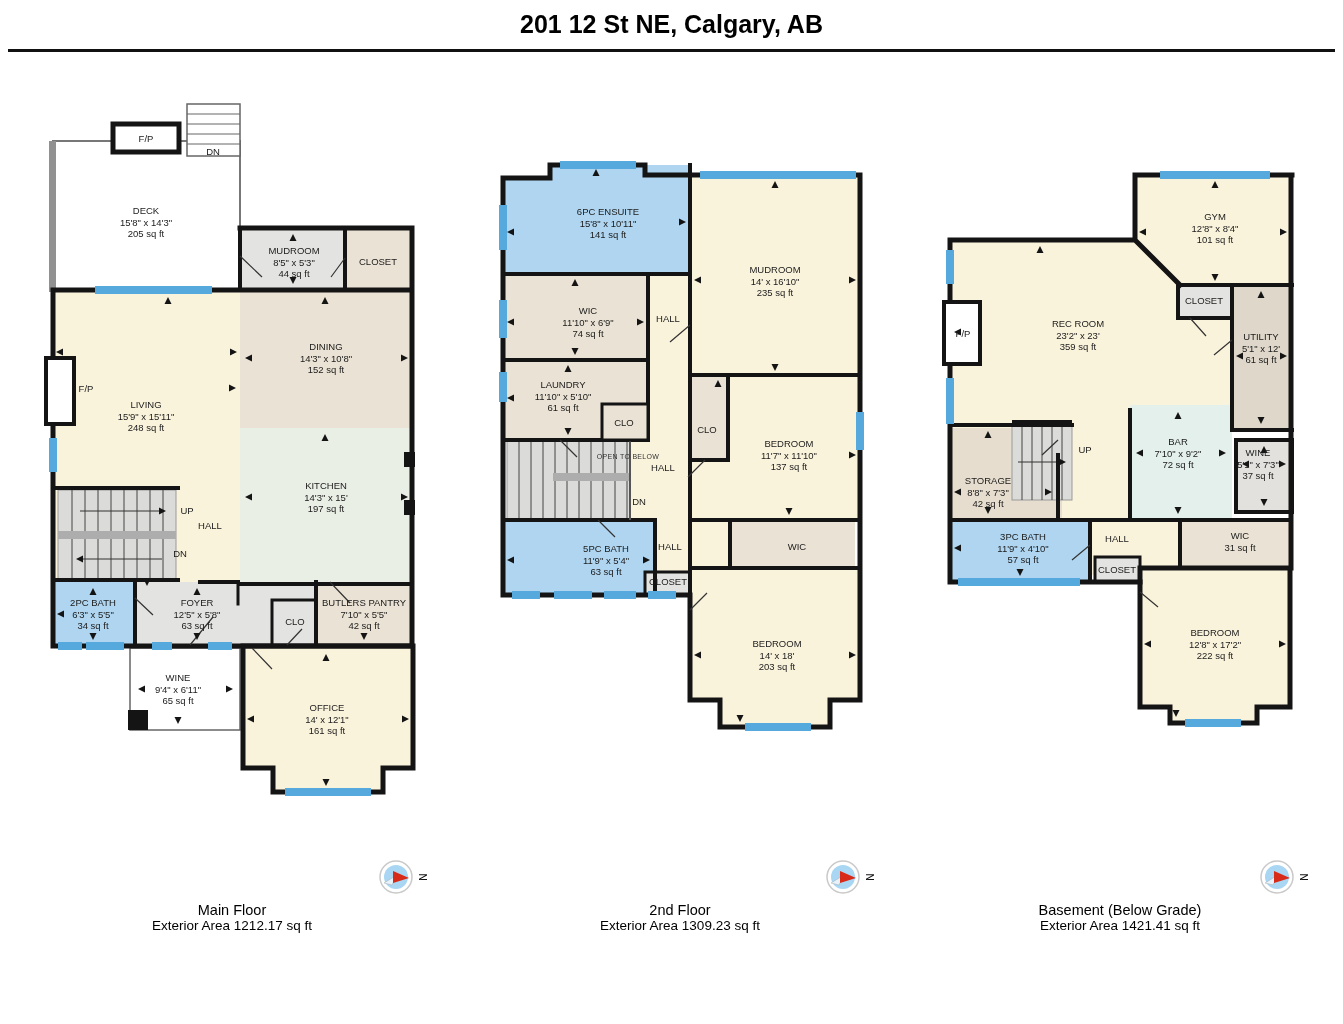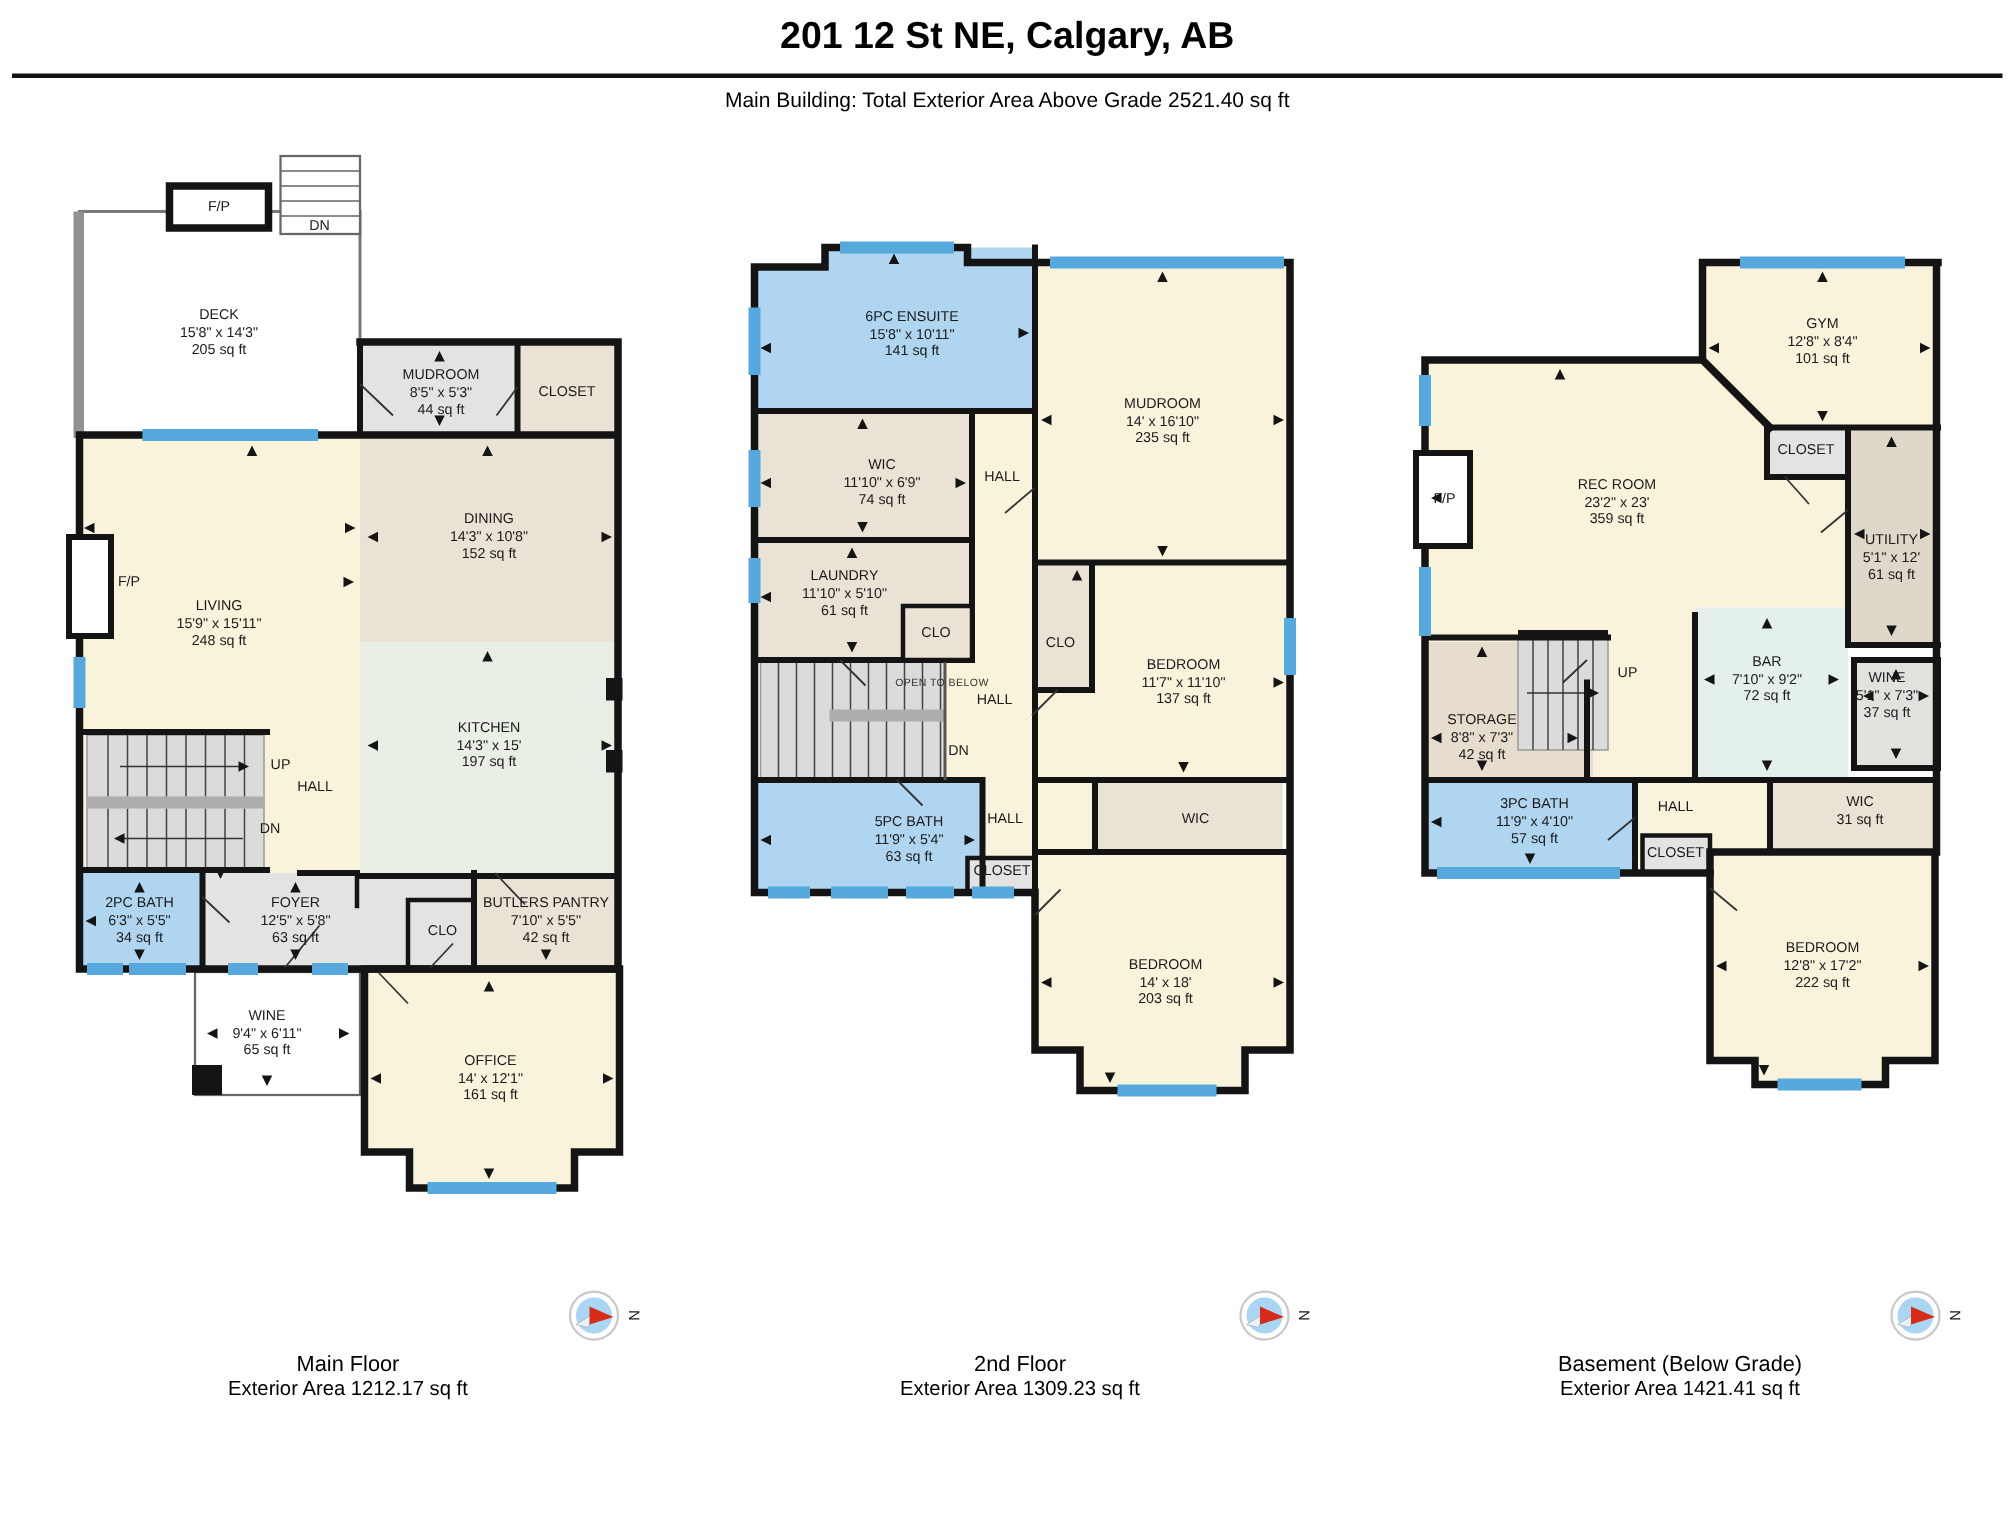--- a/index.html
+++ b/index.html
@@ -272,21 +272,20 @@
 
   <g>
     <rect x="38" y="966" width="31" height="9" fill="#fff" stroke="#111" stroke-width="1"></rect>
     <rect x="69" y="966" width="31" height="9" fill="#111"></rect>
     <rect x="100" y="966" width="31" height="9" fill="#fff" stroke="#111" stroke-width="1"></rect>
     <rect x="131" y="966" width="31" height="9" fill="#111"></rect>
   </g>
 </svg>
 
 <div class="title">201 12 St NE, Calgary, AB</div>
-<div class="subtitle">Main Building: Total Exterior Area Above Grade 2521.40 sq ft</div>
 
 <div class="lbl" style="left:146px;top:222px">
       <span>DECK</span>
       <span>15'8" x 14'3"</span>
       <span>205 sq ft</span>
     </div>
 <div class="lbl" style="left:294px;top:262px">
       <span>MUDROOM</span>
       <span>8'5" x 5'3"</span>
       <span>44 sq ft</span>
@@ -392,21 +391,21 @@
 <div class="lbl" style="left:1215px;top:228px">
       <span>GYM</span>
       <span>12'8" x 8'4"</span>
       <span>101 sq ft</span>
     </div>
 <div class="lbl" style="left:1078px;top:335px">
       <span>REC ROOM</span>
       <span>23'2" x 23'</span>
       <span>359 sq ft</span>
     </div>
-<div class="lbl" style="left:1261px;top:372px">
+<div class="lbl" style="left:1261px;top:348px">
       <span>UTILITY</span>
       <span>5'1" x 12'</span>
       <span>61 sq ft</span>
     </div>
 <div class="lbl" style="left:988px;top:492px">
       <span>STORAGE</span>
       <span>8'8" x 7'3"</span>
       <span>42 sq ft</span>
     </div>
 <div class="lbl" style="left:1178px;top:453px">

